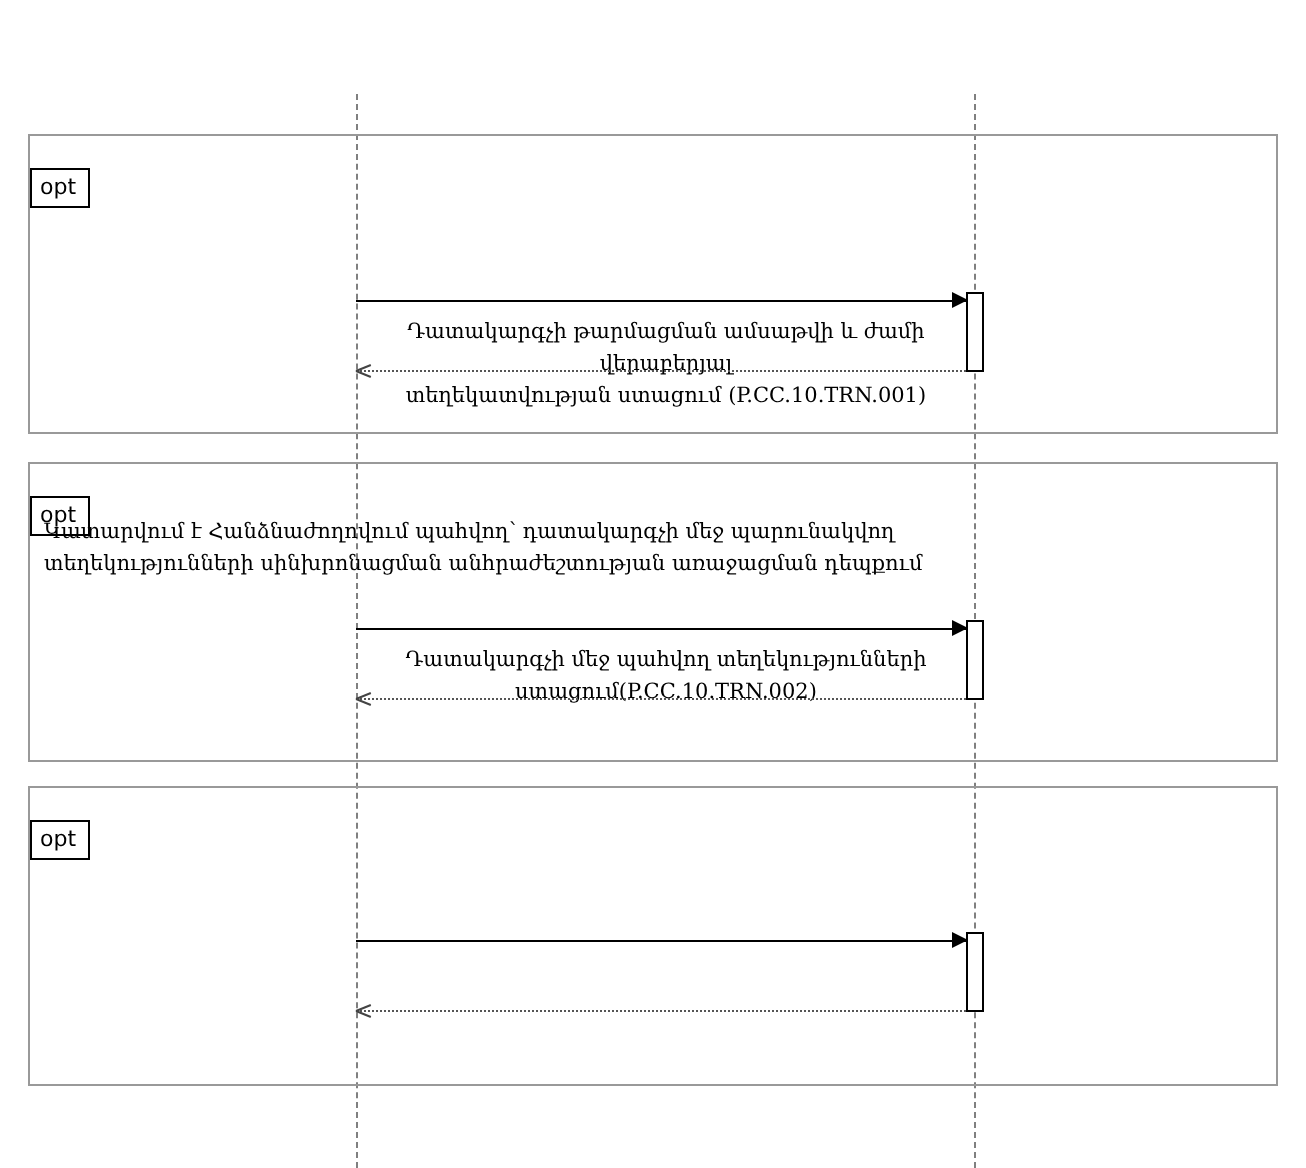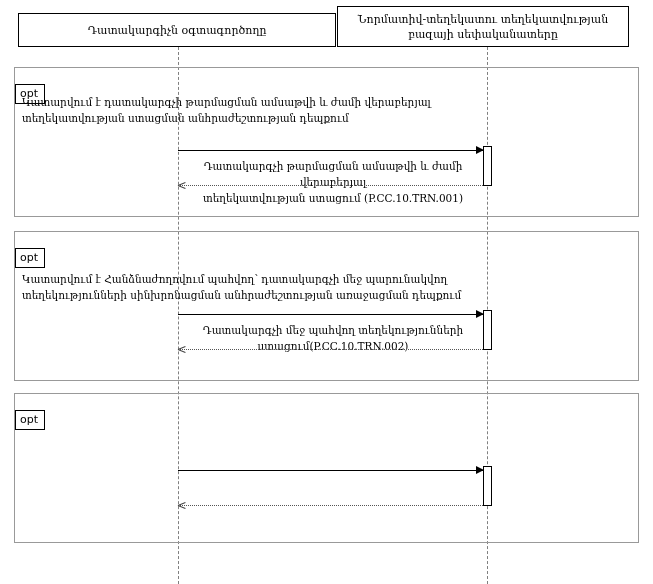--- a/index.html
+++ b/index.html
@@ -135,48 +135,40 @@
   }
 </style>
 </head>
 <body>
 
 <div id="canvas">
 
   <div class="lifeline" style="left:178px; top:47px; height:537px;"></div>
   <div class="lifeline" style="left:487px; top:47px; height:537px;"></div>
 
-  <div class="participant" style="left:18px; top:13px; width:318px; height:34px;">
-    <span>Դատակարգիչն օգտագործողը</span>
-  </div>
 
-  <div class="participant" style="left:337px; top:6px; width:292px; height:41px;">
-    <span>Նորմատիվ-տեղեկատու տեղեկատվության բազայի սեփականատերը</span>
-  </div>
 
   <div class="frame" style="left:14px; top:67px; width:625px; height:150px;">
     <div class="frame-label">opt</div>
   </div>
-  <div class="guard" style="left:22px; top:94px; width:600px;">Կատարվում է դատակարգչի թարմացման ամսաթվի և ժամի վերաբերյալ
-տեղեկատվության ստացման անհրաժեշտության դեպքում</div>
 
   <div class="msg-label" style="left:178px; top:126px; width:310px;">Դատակարգչի թարմացման ամսաթվի և ժամի վերաբերյալ
 տեղեկատվության ստացում (P.CC.10.TRN.001)</div>
 
   <div class="msg-line solid" style="left:178px; top:150px; width:305px;"></div>
   <div class="arrow-right" style="left:476px; top:146px;"></div>
   <div class="activation" style="left:483px; top:146px; height:40px;"></div>
 
   <div class="msg-line dashed" style="left:180px; top:185px; width:303px;"></div>
   <div class="arrow-left-open" style="left:178px; top:181px;"></div>
 
   <div class="frame" style="left:14px; top:231px; width:625px; height:150px;">
     <div class="frame-label">opt</div>
   </div>
-  <div class="guard" style="left:22px; top:271px; width:615px;">Կատարվում է Հանձնաժողովում պահվող՝ դատակարգչի մեջ պարունակվող
+  <div class="guard" style="left:22px; top:258px; width:615px;">Կատարվում է Հանձնաժողովում պահվող՝ դատակարգչի մեջ պարունակվող
 տեղեկությունների սինխրոնացման անհրաժեշտության առաջացման դեպքում</div>
 
   <div class="msg-label" style="left:178px; top:290px; width:310px;">Դատակարգչի մեջ պահվող տեղեկությունների
 ստացում(P.CC.10.TRN.002)</div>
 
   <div class="msg-line solid" style="left:178px; top:314px; width:305px;"></div>
   <div class="arrow-right" style="left:476px; top:310px;"></div>
   <div class="activation" style="left:483px; top:310px; height:40px;"></div>
 
   <div class="msg-line dashed" style="left:180px; top:349px; width:303px;"></div>

